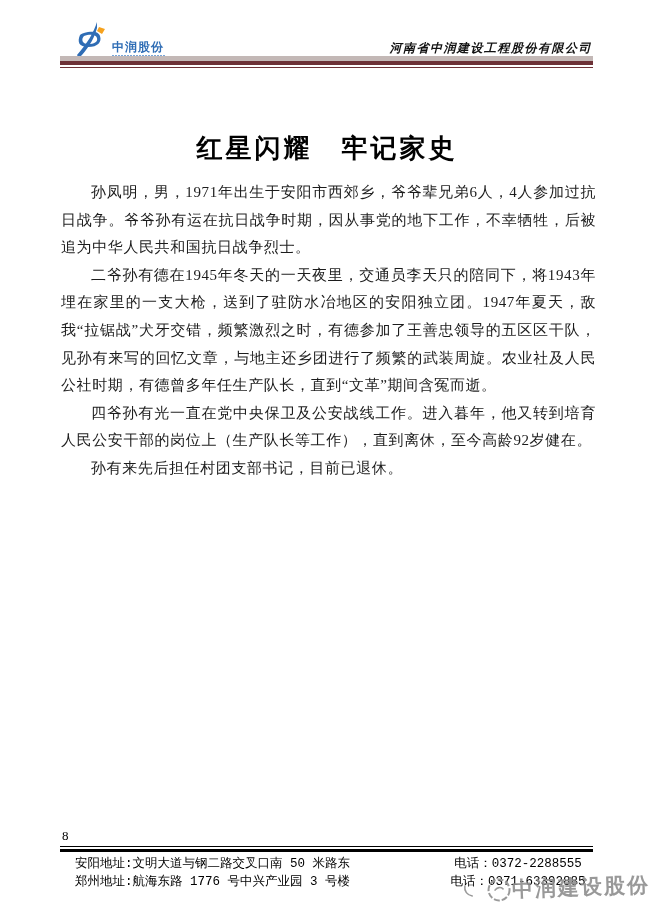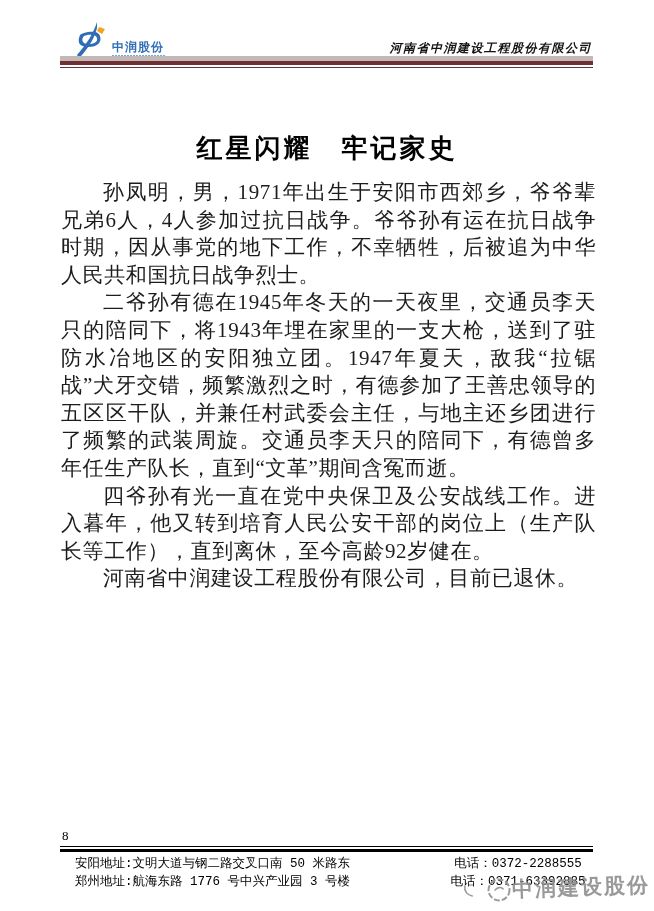--- a/index.html
+++ b/index.html
@@ -44,21 +44,21 @@
     text-align:center;
     font-family:"Liberation Sans","DejaVu Sans",sans-serif;
     font-size:26px;font-weight:bold;color:#000;
     letter-spacing:3px;margin:0;
   }
   .doc-body{
     position:absolute;left:61px;top:179px;width:535px;
   }
   .doc-body p{
     margin:0;
-    font-size:21px;
+    font-size:15px;
     line-height:27.6px;
     letter-spacing:0.6px;
     text-align:justify;
     text-indent:2em;
     color:#1c1c1c;
   }
 
   
   .page-number{
     position:absolute;left:62px;top:828px;
@@ -112,23 +112,23 @@
   </div>
 
   <div class="company-name">河南省中润建设工程股份有限公司</div>
 
   <div class="header-rule"></div>
 
   <h1 class="doc-title">红星闪耀　牢记家史</h1>
 
   <div class="doc-body">
     <p>孙凤明，男，1971年出生于安阳市西郊乡，爷爷辈兄弟6人，4人参加过抗日战争。爷爷孙有运在抗日战争时期，因从事党的地下工作，不幸牺牲，后被追为中华人民共和国抗日战争烈士。</p>
-    <p>二爷孙有德在1945年冬天的一天夜里，交通员李天只的陪同下，将1943年埋在家里的一支大枪，送到了驻防水冶地区的安阳独立团。1947年夏天，敌我“拉锯战”犬牙交错，频繁激烈之时，有德参加了王善忠领导的五区区干队，并兼任村武委会主任，与地主还乡团进行了频繁的武装周旋。交通员李天只的陪同下，有德曾多年任生产队长，直到“文革”期间含冤而逝。</p>
+    <p>二爷孙有德在1945年冬天的一天夜里，交通员李天只的陪同下，将1943年埋在家里的一支大枪，送到了驻防水冶地区的安阳独立团。1947年夏天，敌我“拉锯战”犬牙交错，频繁激烈之时，有德参加了王善忠领导的五区区干队，见孙有来写的回忆文章，与地主还乡团进行了频繁的武装周旋。农业社及人民公社时期，有德曾多年任生产队长，直到“文革”期间含冤而逝。</p>
     <p>四爷孙有光一直在党中央保卫及公安战线工作。进入暮年，他又转到培育人民公安干部的岗位上（生产队长等工作），直到离休，至今高龄92岁健在。</p>
-    <p>河南省中润建设工程股份有限公司，目前已退休。</p>
+    <p>孙有来先后担任村团支部书记，目前已退休。</p>
   </div>
 
   <div class="page-number">8</div>
   <div class="footer-rule"></div>
 
   <div class="footer-addresses">
     <div class="addr-row">
       <span class="addr-label">安阳地址:文明大道与钢二路交叉口南 50 米路东</span>
       <span class="addr-phone">电话：0372-2288555</span>
     </div>

